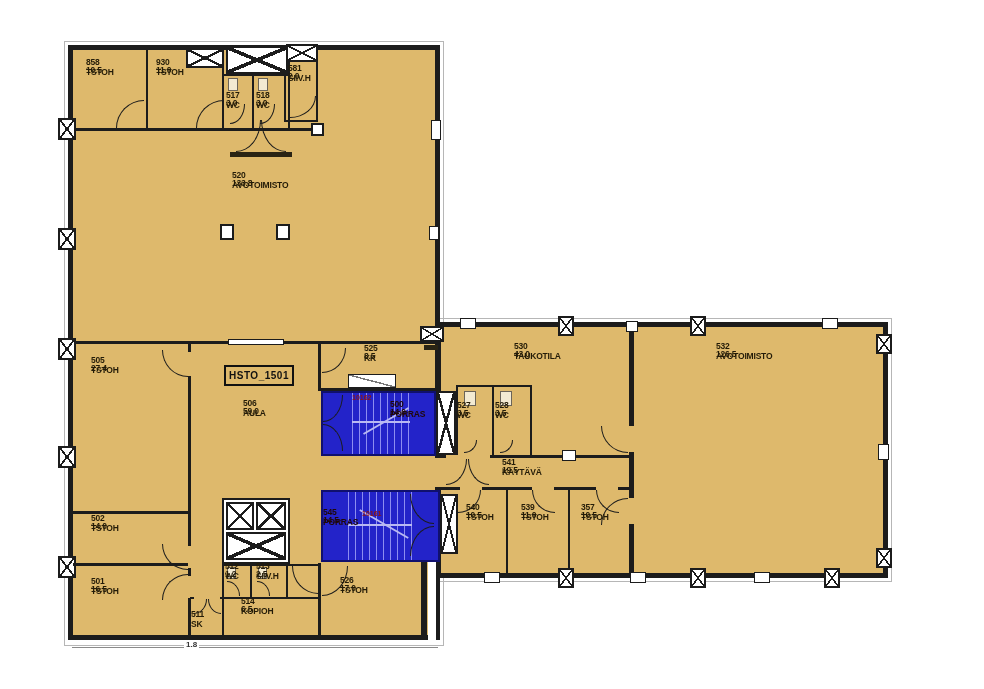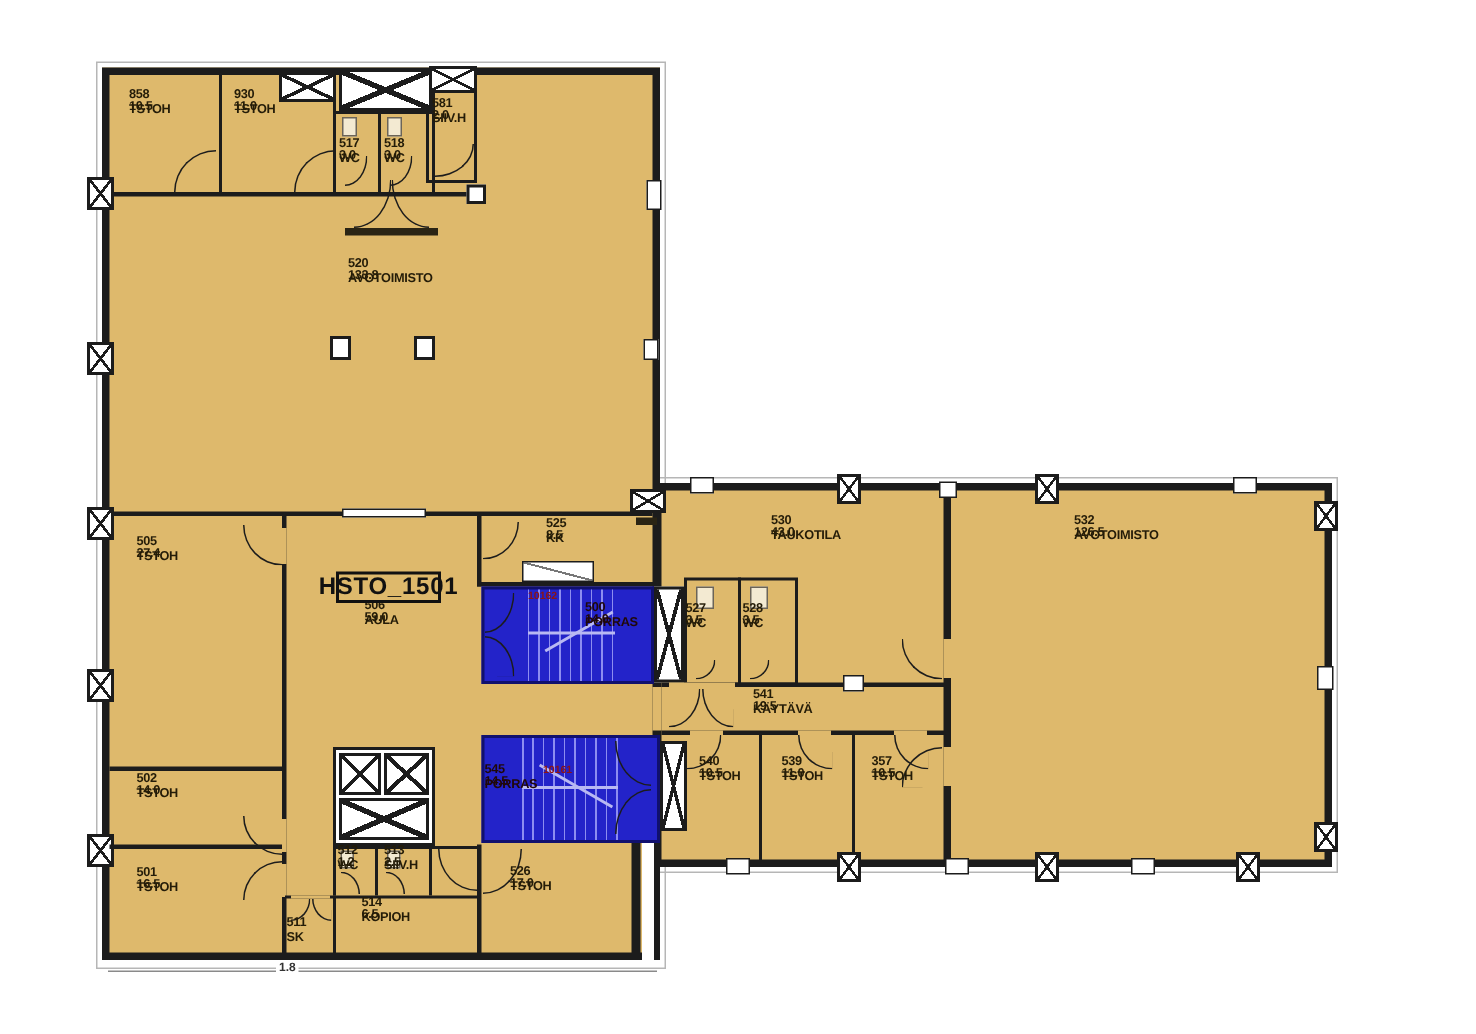--- a/index.html
+++ b/index.html
@@ -26,22 +26,22 @@
   .arc-c-bl{border-radius:0 100% 0 0;border-bottom:none;border-left:none;}
   .arc-c-br{border-radius:100% 0 0 0;border-bottom:none;border-right:none;}
   .stair{background:#2323c9;border:2px solid #10106e;}
   .treads{background:repeating-linear-gradient(90deg,#8d8df0 0 1px,transparent 1px 7px);}
   .sline{background:#b9b9f2;}
   .rl{color:#241c08;font-size:8.5px;line-height:9.5px;font-weight:700;letter-spacing:-0.2px;}
   .rl .nm{position:static;white-space:pre-line;}
   .rl .ar{position:static;margin-top:8px;}
   .rl.onblue{color:#200808;}
   .redid{color:#8c1414;font-size:7px;font-weight:700;}
-  .unit{border:2px solid #111;color:#111;font-size:16px;font-weight:700;
-        display:flex;align-items:center;justify-content:center;letter-spacing:0.5px;margin-top:16px;}
+  .unit{border:2px solid #111;color:#111;font-size:10px;font-weight:700;
+        display:flex;align-items:center;justify-content:center;letter-spacing:0.5px;}
   .dim{color:#333;font-size:8px;font-weight:700;background:#fff;padding:0 2px;}
   .dimline{background:#8a8a8a;}
   .bar{background:#2a2414;}
 </style>
 </head>
 <body>
 
 <div id="plan">
 
   <div class="outline" style="left:64px;top:41px;width:380px;height:605px;"></div>

